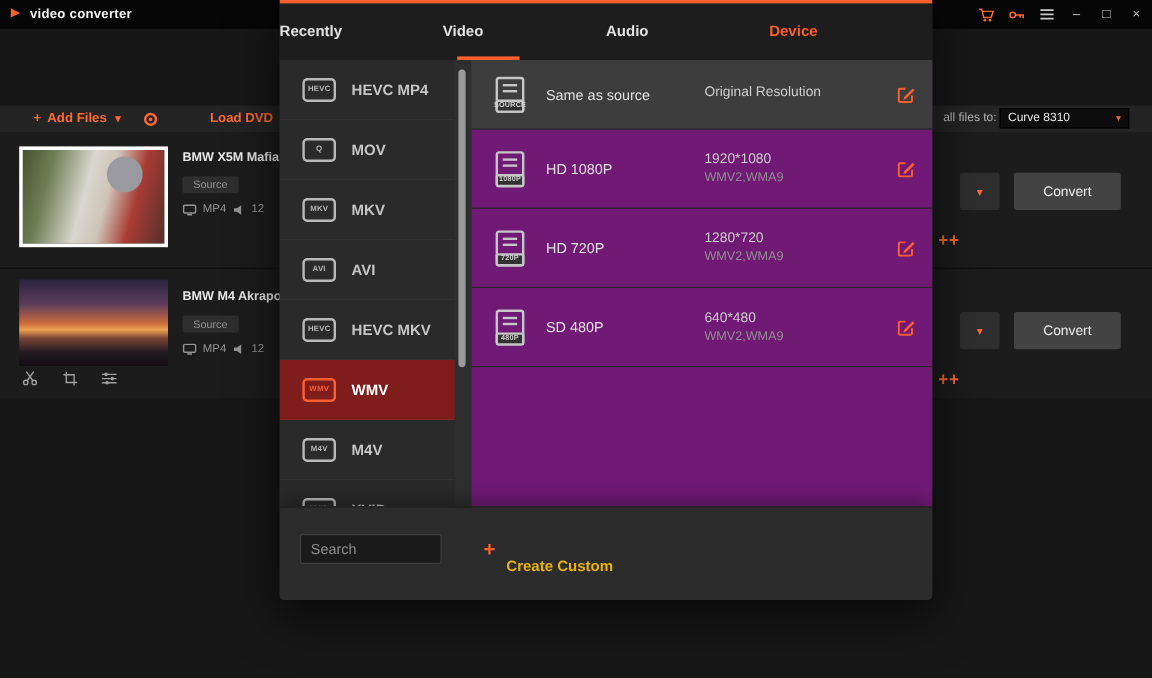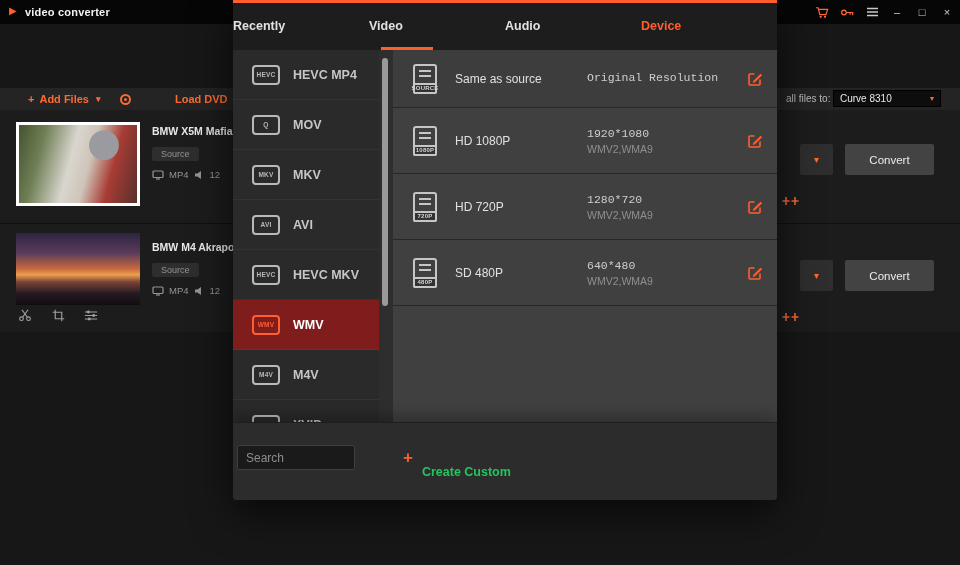--- a/index.html
+++ b/index.html
@@ -60,40 +60,40 @@
   .fmt-list { position:absolute; left:0; top:50px; width:146px; height:372px; background:#2a2a2a; overflow:hidden; }
   .fmt-item { height:50px; display:flex; align-items:center; padding-left:19px; gap:13px; border-bottom:1px solid rgba(255,255,255,.045); }
   .fmt-item.selected { background:#7f1d1d; }
   .fmt-icon { flex:none; width:28px; height:20px; border:2px solid #b9b9b9; border-radius:4px; color:#b9b9b9;
     font-size:6.5px; font-weight:bold; display:flex; align-items:center; justify-content:center; letter-spacing:.2px; }
   .fmt-item.selected .fmt-icon { border-color:#ff5e2e; color:#ff5e2e; }
   .fmt-label { font-size:12.5px; font-weight:bold; color:#c6c6c6; white-space:nowrap; }
   .fmt-item.selected .fmt-label { color:#fff; }
   .scrollbar { position:absolute; left:149px; top:58px; width:6px; height:248px; background:#9a9a9a; border-radius:3px; }
 
-  .preset-list { position:absolute; left:160px; top:50px; width:384px; height:372px; background:#404040; }
+  .preset-list { position:absolute; left:160px; top:50px; width:384px; height:372px; background:#701a75; }
   .preset-row { position:relative; height:66px; border-bottom:1px solid #272727; display:flex; align-items:center; padding-left:20px; }
   .preset-row.first { height:58px; background:#3d3d3d; }
   .preset-icon { flex:none; position:relative; width:24px; height:30px; border:2px solid #c6c6c6; border-radius:3px; margin-right:18px; background:transparent; }
   .preset-icon .lines { position:absolute; left:4px; right:4px; top:4px; height:7px; border-top:2px solid #c6c6c6; border-bottom:2px solid #c6c6c6; }
   .preset-icon .badge { position:absolute; left:-2px; right:-2px; bottom:-2px; height:11px; border:2px solid #c6c6c6; border-radius:2px; background:#323232;
     font-size:6px; font-weight:bold; color:#d4d4d4; display:flex; align-items:center; justify-content:center; letter-spacing:.2px; }
   .preset-name { width:132px; font-size:12px; color:#e0e0e0; }
   .preset-details { width:160px; }
-  .preset-details .l1 { font-size:11.5px; color:#cdcdcd;font-family:Liberation Mono, monospace; }
+  .preset-details .l1 { font-size:11.5px; color:#cdcdcd; }
   .preset-details .l2 { font-size:10.5px; color:#8f8f8f; margin-top:3px; }
   .preset-edit { position:absolute; right:14px; top:50%; transform:translateY(-50%); width:16px; height:16px; }
 
   .popup-footer { position:absolute; left:0; top:422px; width:100%; height:78px; background:#2c2c2c; border-top:1px solid #1e1e1e; box-shadow:0 -6px 14px rgba(0,0,0,.28); }
-  .search-input { position:absolute; left:4px; top:22px; width:118px; height:25px; background:#1a1a1a; border:1px solid #3f3f3f; border-radius:2px;
+  .search-input { position:absolute; left:17px; top:22px; width:118px; height:25px; background:#1a1a1a; border:1px solid #3f3f3f; border-radius:2px;
     color:#cfcfcf; font-size:12px; padding:0 8px; outline:none; font-family:"Liberation Sans",sans-serif; }
   .search-input::placeholder { color:#8d8d8d; }
   .create-custom { position:absolute; left:170px; top:22px; height:25px; display:flex; align-items:center; gap:9px; }
   .cc-plus { color:#ff5e2e; font-size:17px; font-weight:bold; line-height:1; }
-  .cc-label { color:#22c55e; font-size:12.5px; font-weight:600;margin-top:28px; }
+  .cc-label { color:#eab308; font-size:12.5px; font-weight:600;margin-top:28px; }
 </style>
 </head>
 <body>
 
 <div class="app">
 
   <div class="titlebar">
     <span class="app-logo">▶</span>
     <span class="app-title">video converter</span>
     <div class="tb-icons">

